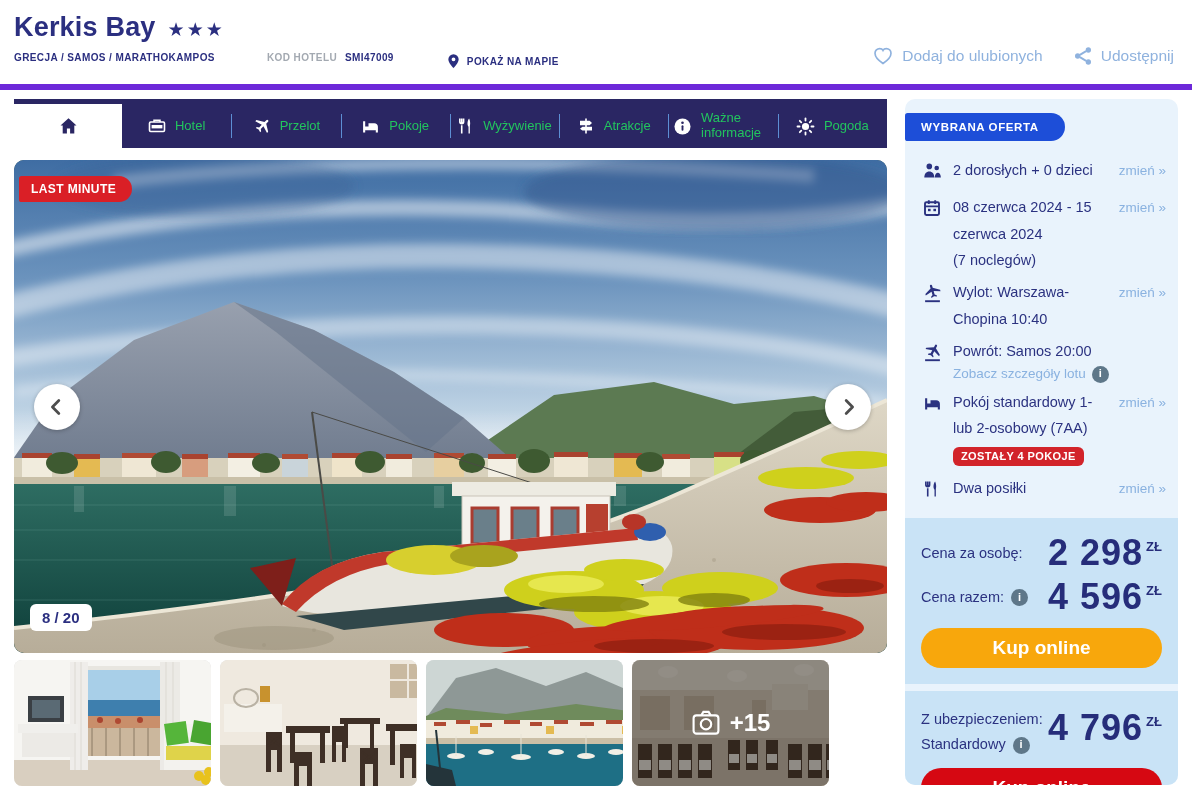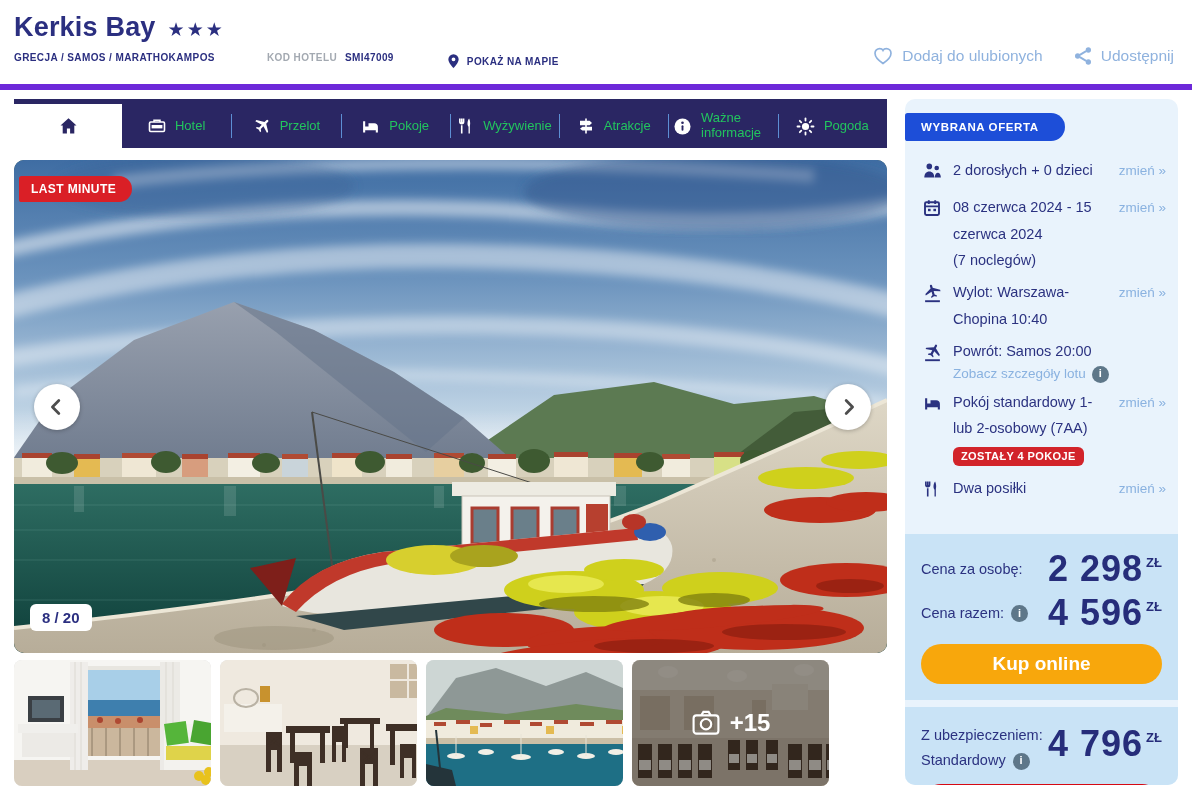--- a/index.html
+++ b/index.html
@@ -58,21 +58,21 @@
   .row { display:flex; align-items:flex-start; margin-bottom:5px; color:#2b3280; font-size:14.5px; line-height:1.85; }
   .row .ric { flex:0 0 30px; padding-top:5px; }
   .row .rtxt { flex:1; padding-right:6px; }
   .row .chg { flex:0 0 54px; color:#8ab2e0; font-size:13.5px; white-space:nowrap; padding-top:2px; cursor:pointer; text-align:right; }
   .sublink { color:#8ab2e0; font-size:13.5px; display:flex; align-items:center; gap:6px; cursor:pointer; line-height:1.4; }
   .roombadge { display:inline-block; background:#d2232a; color:#fff; font-size:11px; font-weight:bold; letter-spacing:.4px;
                padding:4px 8px; border-radius:6px; line-height:1; margin:2px 0 4px; }
   .info-i { display:inline-flex; align-items:center; justify-content:center; width:17px; height:17px; border-radius:50%;
             background:#5e7789; color:#fff; font-size:11px; font-weight:bold; font-style:normal; cursor:pointer; flex:0 0 17px; }
 
-  .price-box { background:#c9e3f6; padding:14px 16px 16px;margin-top:16px; }
+  .price-box { background:#c9e3f6; padding:14px 16px 16px; }
   .price-row { display:flex; justify-content:space-between; align-items:center; margin-bottom:2px; color:#2b3280; font-size:14.5px; }
   .price-row .lbl { display:flex; align-items:center; gap:7px; }
   .big { font-size:36px; font-weight:bold; color:#262d7a; letter-spacing:1px; white-space:nowrap; }
   .cur { font-size:13px; font-weight:bold; position:relative; top:-14px; margin-left:3px; letter-spacing:0; }
   .buy { display:block; width:100%; height:40px; border:none; border-radius:22px; margin-top:10px;
          color:#fff; font-family:"Liberation Sans",sans-serif; font-size:19px; font-weight:bold; cursor:pointer; }
   .buy.orange { background:#f8a70c; }
   .buy.red { background:#d60812; }
 
   .insure-box { background:#c9e3f6; margin-top:7px; padding:16px 16px 16px; }

